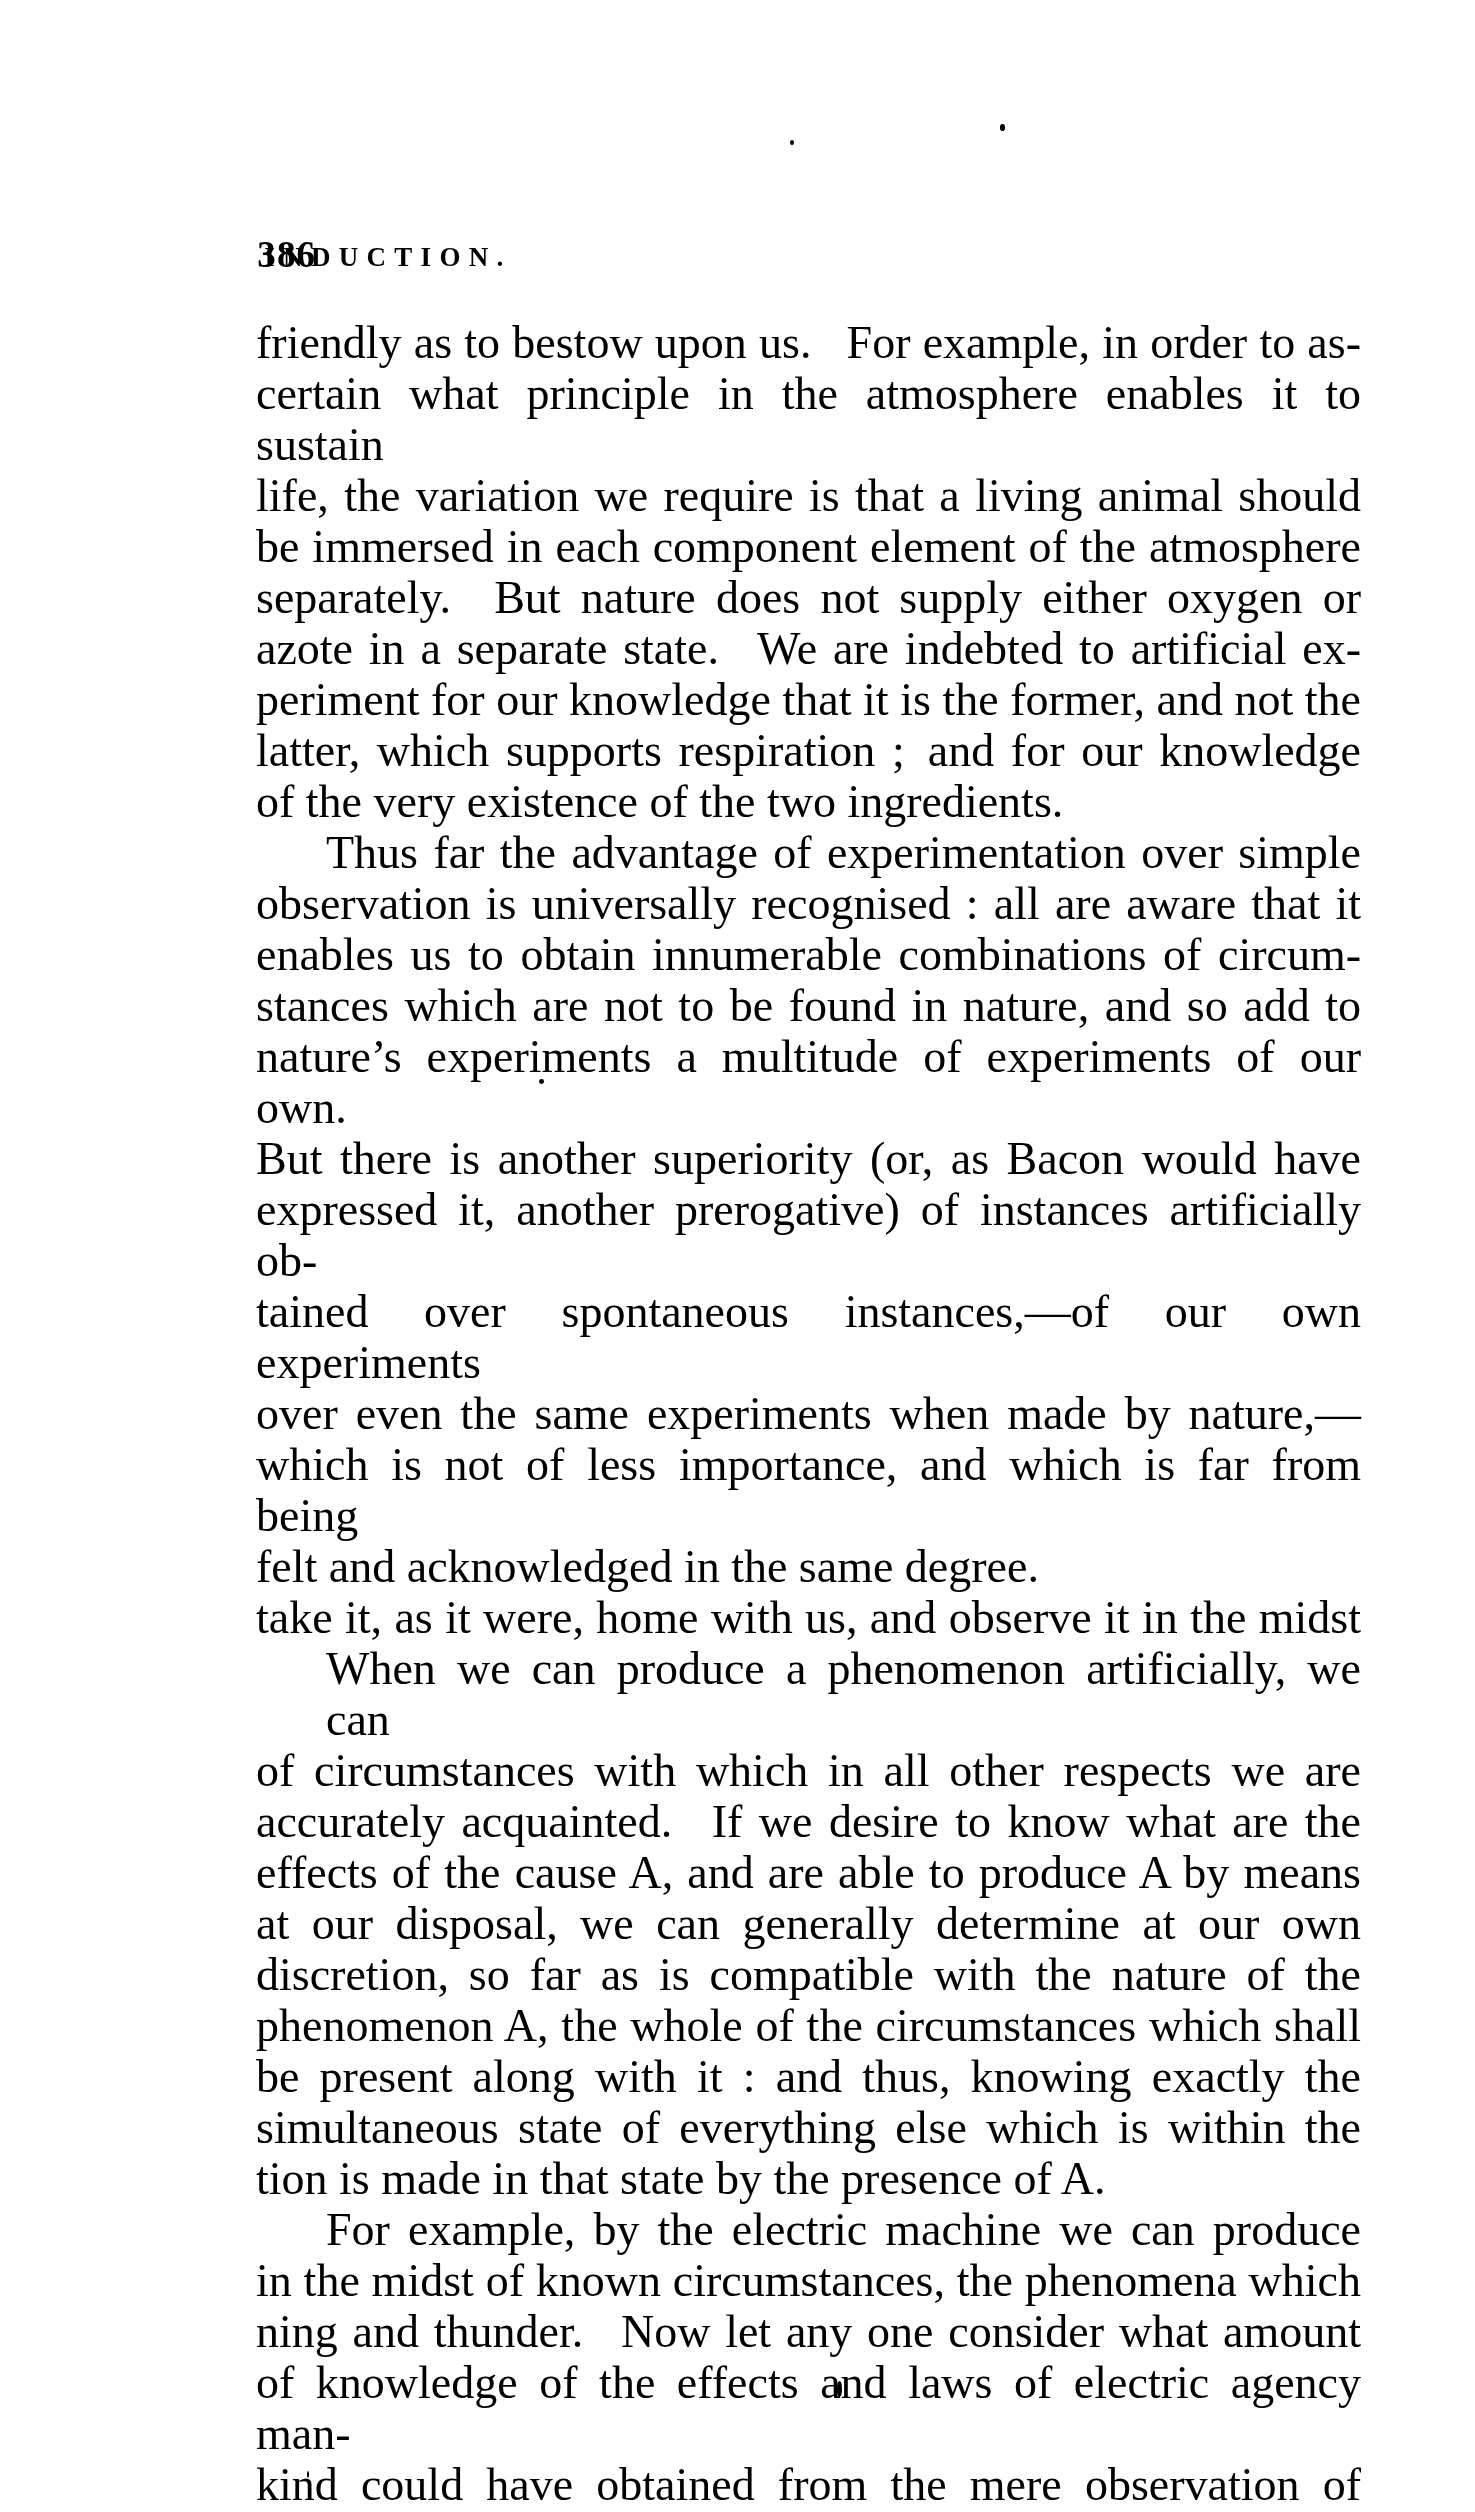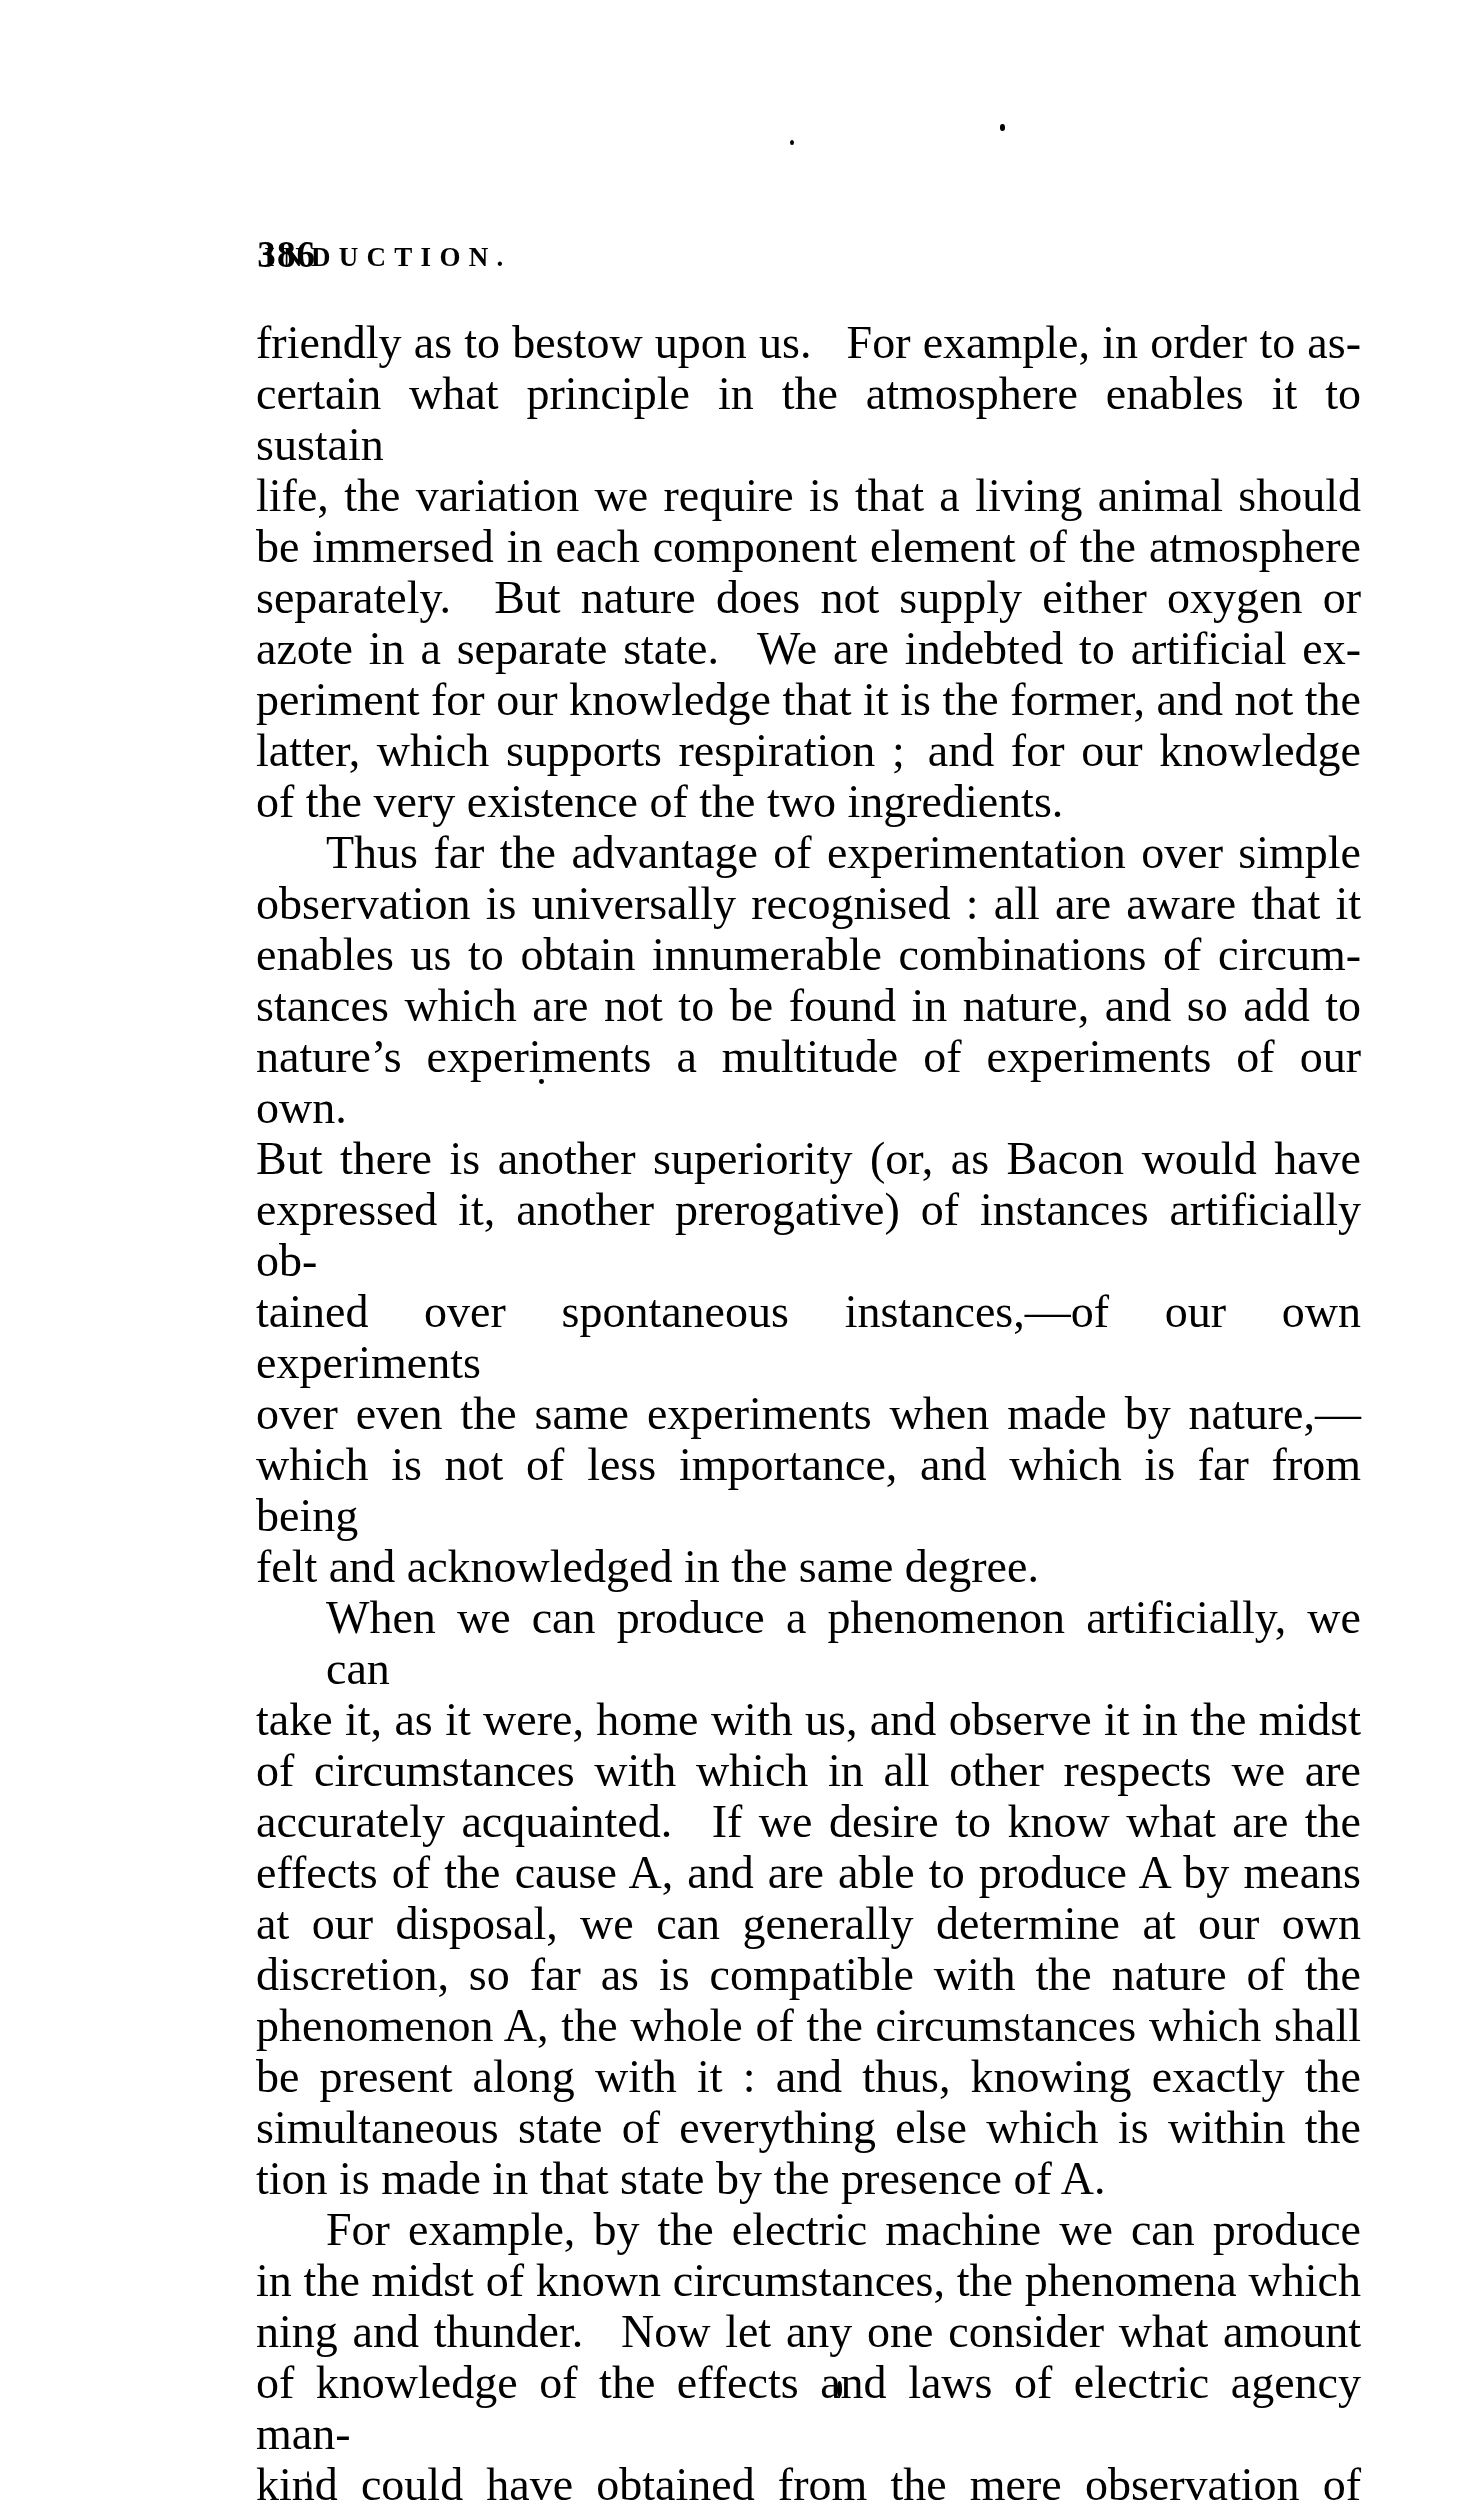--- a/index.html
+++ b/index.html
@@ -78,22 +78,22 @@
       <div class="line">observation is universally recognised : all are aware that it</div>
       <div class="line">enables us to obtain innumerable combinations of circum-</div>
       <div class="line">stances which are not to be found in nature, and so add to</div>
       <div class="line">nature’s experiments a multitude of experiments of our own.</div>
       <div class="line">But there is another superiority (or, as Bacon would have</div>
       <div class="line">expressed it, another prerogative) of instances artificially ob-</div>
       <div class="line">tained over spontaneous instances,—of our own experiments</div>
       <div class="line">over even the same experiments when made by nature,—</div>
       <div class="line">which is not of less importance, and which is far from being</div>
       <div class="line flush">felt and acknowledged in the same degree.</div>
+      <div class="line">take it, as it were, home with us, and observe it in the midst</div>
       <div class="line indent">When we can produce a phenomenon artificially, we can</div>
-      <div class="line">take it, as it were, home with us, and observe it in the midst</div>
       <div class="line">of circumstances with which in all other respects we are</div>
       <div class="line">accurately acquainted.  If we desire to know what are the</div>
       <div class="line">effects of the cause A, and are able to produce A by means</div>
       <div class="line">at our disposal, we can generally determine at our own</div>
       <div class="line">discretion, so far as is compatible with the nature of the</div>
       <div class="line">phenomenon A, the whole of the circumstances which shall</div>
       <div class="line">be present along with it : and thus, knowing exactly the</div>
       <div class="line">simultaneous state of everything else which is within the</div>
       <div class="line flush">tion is made in that state by the presence of A.</div>
       <div class="line indent">For example, by the electric machine we can produce</div>

